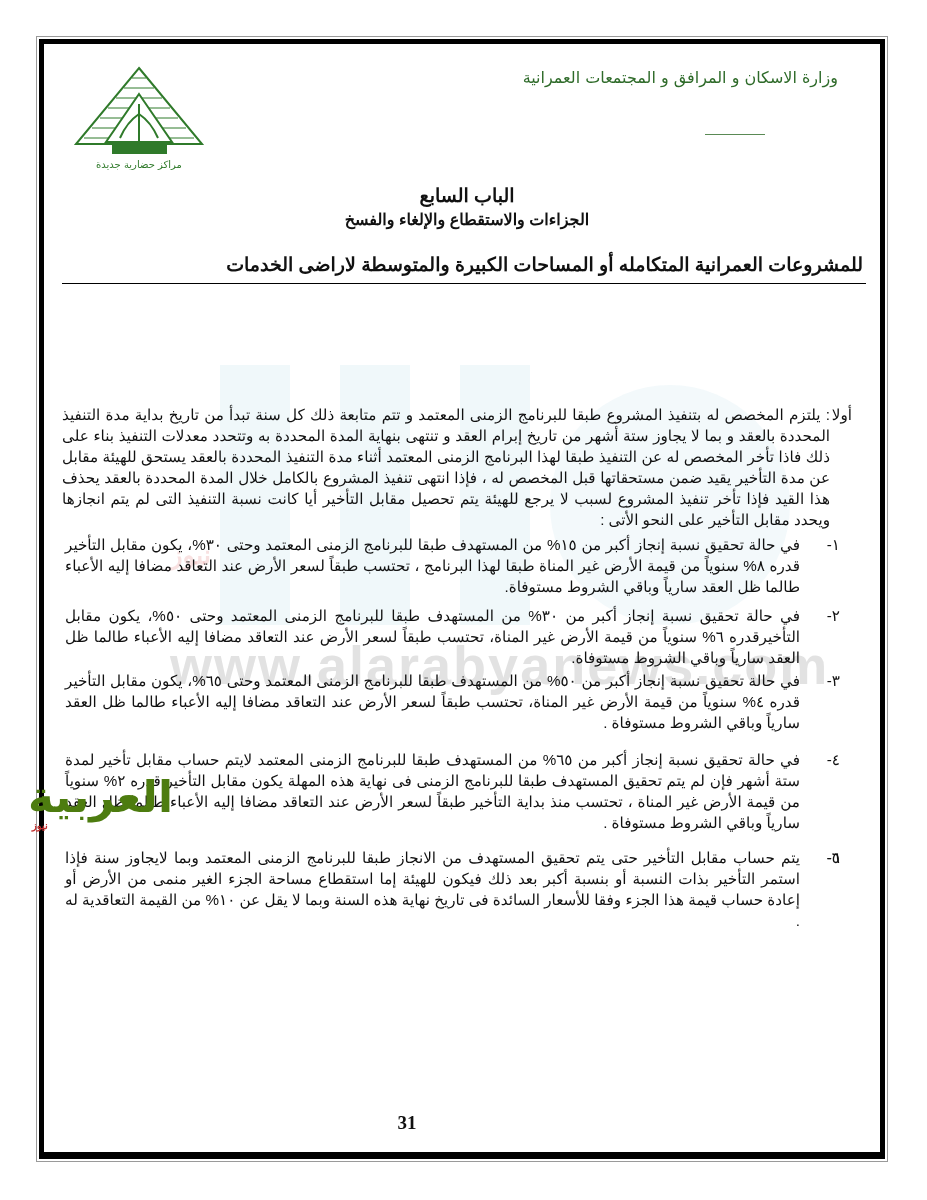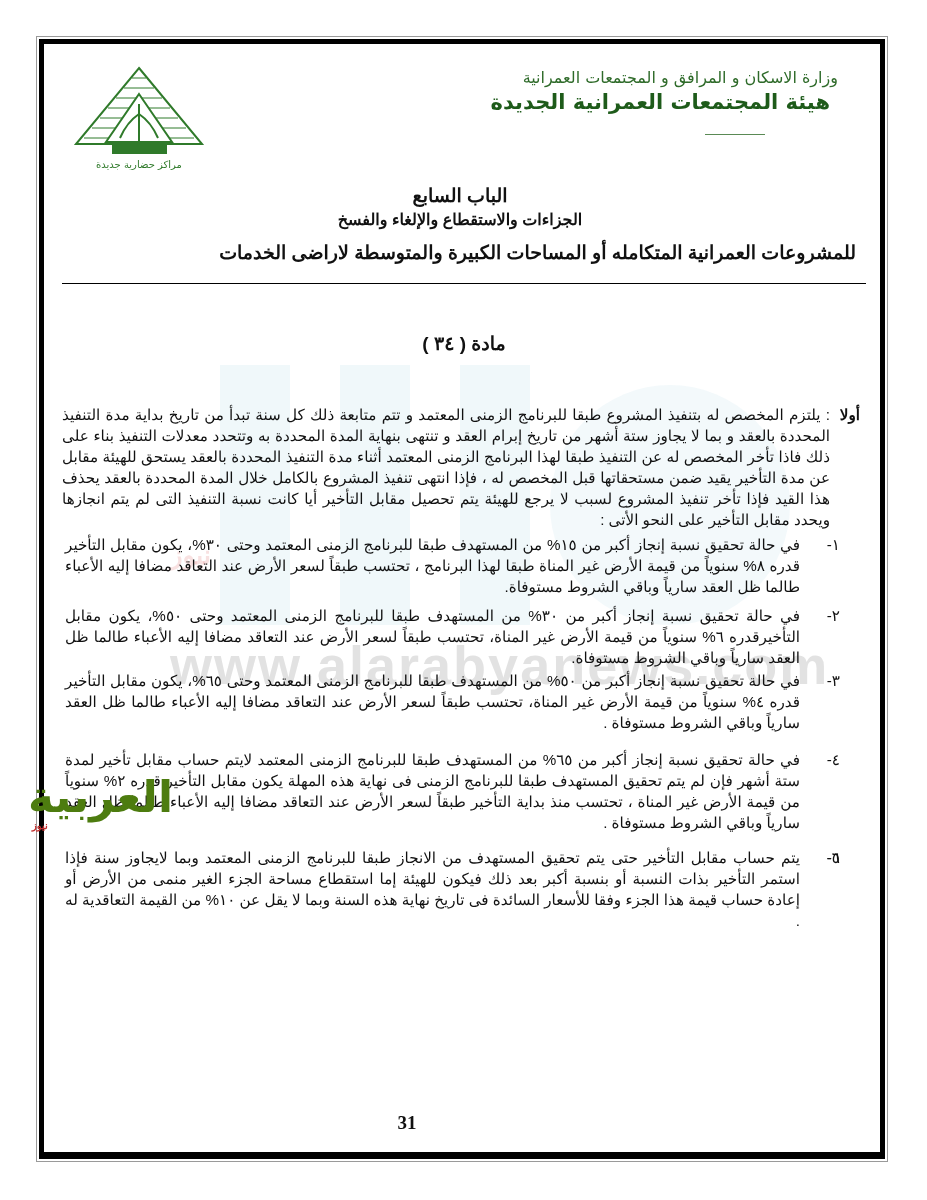--- a/index.html
+++ b/index.html
@@ -7,37 +7,37 @@
 
   .frame-outer { position:absolute; left:36px; top:36px; width:852px; height:1126px; border:1px solid #9a9a9a; box-sizing:border-box; }
   .frame-inner { position:absolute; left:39px; top:39px; width:846px; height:1120px; border-style:solid; border-color:#000; border-width:5px 5px 7px 5px; box-sizing:border-box; }
 
   .header { position:absolute; left:60px; top:56px; width:810px; height:120px; }
   .logo { position:absolute; left:12px; top:8px; width:135px; height:110px; }
   .ministry { position:absolute; right:32px; top:12px; direction:rtl; text-align:right; color:#2f6b2a; font-size:16px; font-family:"DejaVu Sans", sans-serif; }
   .authority { position:absolute; right:40px; top:34px; direction:rtl; text-align:right; color:#1e5b1a; font-size:21px; font-weight:bold; font-family:"DejaVu Sans", sans-serif; }
   .header-rule { position:absolute; right:105px; top:78px; width:60px; border-top:1px solid #5a8a55; }
 
-  .titles { position:absolute; left:56px; top:184px; width:808px; direction:rtl; text-align:center; font-weight:bold; }
+  .titles { position:absolute; left:63px; top:184px; width:808px; direction:rtl; text-align:center; font-weight:bold; }
   .chapter { font-size:19px; line-height:24px; }
   .chapter-sub { font-size:16px; line-height:24px; }
-  .scope { font-size:19px; line-height:26px; margin-top:8px; text-align:right; padding-right:8px; }
+  .scope { font-size:19px; line-height:26px; margin-top:20px; text-align:right; padding-right:8px; }
   .scope-rule { position:absolute; left:62px; top:283px; width:804px; border-top:1.5px solid #000; }
 
   .article { position:absolute; left:60px; top:330px; width:808px; direction:rtl; text-align:center; font-weight:bold; font-size:19px; line-height:27px; }
 
   .watermark-bg { position:absolute; left:200px; top:345px; width:600px; height:300px; pointer-events:none; }
   .watermark-logo { position:absolute; left:28px; top:775px; font-family:"DejaVu Sans", sans-serif; font-weight:bold; font-size:44px; color:#4d7c0f; direction:rtl; line-height:44px; }
   .watermark-news { position:absolute; left:32px; top:820px; font-size:10px; color:#c23030; font-weight:bold; direction:rtl; }
   .watermark-url { position:absolute; left:170px; top:634px; font-size:54px; color:rgba(150,150,150,0.28); font-weight:bold; letter-spacing:2px; }
   .watermark-red { position:absolute; left:170px; top:540px; font-size:26px; color:rgba(215,90,90,0.18); font-weight:bold; direction:rtl; }
 
   .body { position:absolute; left:62px; top:404px; width:806px; direction:rtl; text-align:justify; font-size:15.2px; line-height:21px; }
   .intro { position:relative; padding-right:38px; }
-  .intro-label { position:absolute; right:8px; top:0; font-weight:bold; }
+  .intro-label { position:absolute; right:16px; top:0; font-weight:normal; }
   .item { position:relative; padding-right:68px; padding-left:3px; }
   .item-num { position:absolute; right:28px; top:0; }
   .item1 { margin-top:4px; }
   .item2 { margin-top:8px; }
   .item3 { margin-top:2px; }
   .item4 { margin-top:16px; }
   .item5 { margin-top:14px; }
   .item6 { margin-top:14px; }
 
   .page-number { position:absolute; left:0; top:1112px; width:814px; text-align:center; font-family:"Liberation Serif", serif; font-weight:bold; font-size:19px; }
@@ -70,33 +70,31 @@
       <line x1="12" y1="74" x2="122" y2="74"></line>
     </g>
     <polygon points="67,30 100,78 34,78" fill="#fff" stroke="#2f7a2a" stroke-width="2"></polygon>
     <line x1="67" y1="40" x2="67" y2="78" stroke="#2f7a2a" stroke-width="2"></line>
     <path d="M67 50 Q55 58 48 74 M67 50 Q79 58 86 74" stroke="#2f7a2a" stroke-width="2" fill="none"></path>
     <rect x="40" y="80" width="55" height="10" fill="#2f7a2a"></rect>
     <path d="M20 86 Q67 118 114 86" fill="none" stroke="#2f7a2a" stroke-width="0"></path>
     <text x="67" y="104" text-anchor="middle" font-size="10" fill="#2f7a2a" font-family="DejaVu Sans, sans-serif">مراكز حضارية جديدة</text>
   </svg>
   <div class="ministry">وزارة الاسكان و المرافق و المجتمعات العمرانية</div>
-  <div class="authority">هيئة المجتمعات العمرانية الجديدة</div>
   <div class="header-rule"></div>
 </div>
 
 <div class="titles">
   <div class="chapter">الباب السابع</div>
   <div class="chapter-sub">الجزاءات والاستقطاع والإلغاء والفسخ</div>
   <div class="scope">للمشروعات العمرانية المتكامله أو المساحات الكبيرة والمتوسطة لاراضى الخدمات</div>
 </div>
 <div class="scope-rule"></div>
 
 <div class="article">
-  <div>مادة ( ٣٤ )</div>
 </div>
 
 <div class="body">
   <div class="intro">
     <span class="intro-label">أولا</span>
     <span>: يلتزم المخصص له بتنفيذ المشروع طبقا للبرنامج الزمنى المعتمد و تتم متابعة ذلك كل سنة تبدأ من تاريخ بداية مدة التنفيذ المحددة بالعقد و بما لا يجاوز ستة أشهر من تاريخ إبرام العقد و تنتهى بنهاية المدة المحددة به وتتحدد معدلات التنفيذ بناء على ذلك فاذا تأخر المخصص له عن التنفيذ طبقا لهذا البرنامج الزمنى المعتمد أثناء مدة التنفيذ المحددة بالعقد يستحق للهيئة مقابل عن مدة التأخير يقيد ضمن مستحقاتها قبل المخصص له ، فإذا انتهى تنفيذ المشروع بالكامل خلال المدة المحددة بالعقد يحذف هذا القيد فإذا تأخر تنفيذ المشروع لسبب لا يرجع للهيئة يتم تحصيل مقابل التأخير أيا كانت نسبة التنفيذ التى لم يتم انجازها ويحدد مقابل التأخير على النحو الأتى :</span>
   </div>
 
   <div class="item item1">
     <span class="item-num">١-</span>

